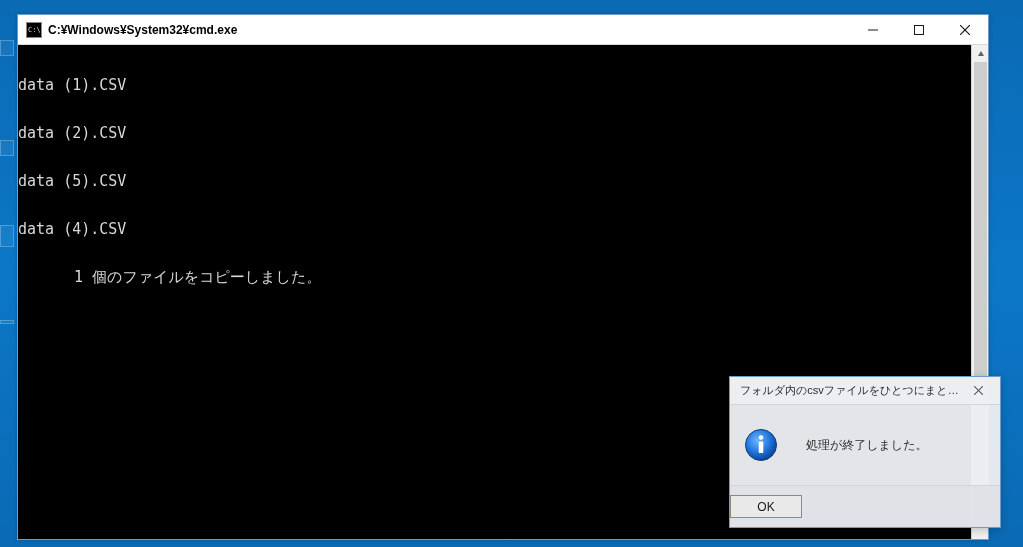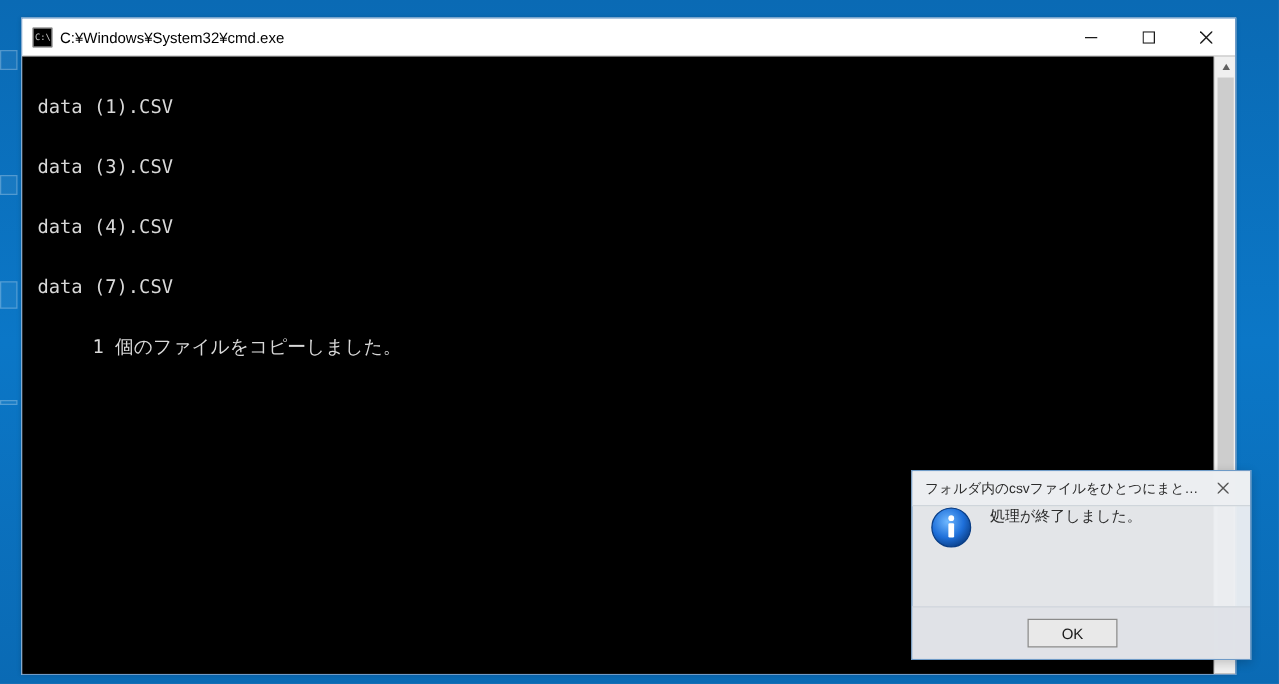--- a/index.html
+++ b/index.html
@@ -38,20 +38,21 @@
     position: relative;
   }
   .titlebar .app-icon {
     width: 16px; height: 16px; margin-left: 8px;
     display:inline-flex;
   }
   .titlebar .title-text {
     margin-left: 6px;
     font-size: 12px;
     color: #000;
+    font-weight: bold;
   }
   .titlebar .controls {
     position: absolute; right: 0; top: 0; height: 30px;
     display: flex;
   }
   .titlebar .ctrl {
     width: 46px; height: 30px;
     display: flex; align-items: center; justify-content: center;
     color: #1a1a1a;
     font-size: 10px;
@@ -67,21 +68,21 @@
     flex: 1;
     background: #000;
     color: #d9d9d9;
     font-family: "MS Gothic", "Consolas", monospace;
     font-size: 15px;
     line-height: 16px;
     padding: 0;
     white-space: pre;
     overflow: hidden;
   }
-  .console .line { display:block;padding-left:12px; }
+  .console .line { display:block; }
   .console .indent { padding-left: 56px; }
   .scrollbar {
     width: 17px;
     background: #f0f0f0;
     position: relative;
     border-left: 1px solid #d4d4d4;
   }
   .scrollbar .sb-btn {
     position:absolute; left:0; width:17px; height:17px;
     display:flex; align-items:center; justify-content:center;
@@ -118,34 +119,34 @@
     white-space:nowrap; overflow:hidden; text-overflow:ellipsis;
   }
   .dialog .dlg-close {
     width: 32px; height: 22px;
     display:flex; align-items:center; justify-content:center;
     color:#555;
   }
   .dialog .dlg-close svg { width:9px; height:9px; }
   .dialog .dlg-body {
     flex:1;
-    display:flex; 
+    display:flex; align-items:center;
     padding: 0 14px;
-    gap: 14px;
+    gap: 28px;
   }
   .dialog .dlg-icon { width:34px; height:34px; flex:none; }
   .dialog .dlg-msg {
     font-size: 12px;
     color:#2b2b2b;
   }
   .dialog .dlg-footer {
     height: 42px;
     background: rgba(223,226,231,0.95);
     border-top: 1px solid #cfd5db;
-    display:flex; align-items:center; justify-content:center;
+    display:flex; align-items:center; justify-content:flex-start;
     padding-right: 14px;
   }
   .dialog .btn-ok {
     min-width: 72px; height: 23px;
     background: #e9e9e9;
     border: 1px solid #8a8a8a;
     font-size: 12px;
     color:#1a1a1a;
     display:flex; align-items:center; justify-content:center;
     cursor: default;
@@ -186,23 +187,23 @@
         <svg viewBox="0 0 10 10">
           <line x1="0" y1="0" x2="10" y2="10" stroke="currentColor" stroke-width="1.2"></line>
           <line x1="10" y1="0" x2="0" y2="10" stroke="currentColor" stroke-width="1.2"></line>
         </svg>
       </div>
     </div>
   </div>
   <div class="client">
     <div class="console">
       <span class="line">data (1).CSV</span>
-      <span class="line">data (3).CSV</span>
+      <span class="line">data (2).CSV</span>
+      <span class="line">data (5).CSV</span>
       <span class="line">data (4).CSV</span>
-      <span class="line">data (7).CSV</span>
       <span class="line indent">1 個のファイルをコピーしました。</span>
       <span class="line"> </span>
       
     </div>
     <div class="scrollbar">
       <div class="sb-btn sb-up">
         <svg viewBox="0 0 8 8">
             <polygon points="4,1 7,6 1,6" fill="currentColor"></polygon>
           </svg>
       </div>

